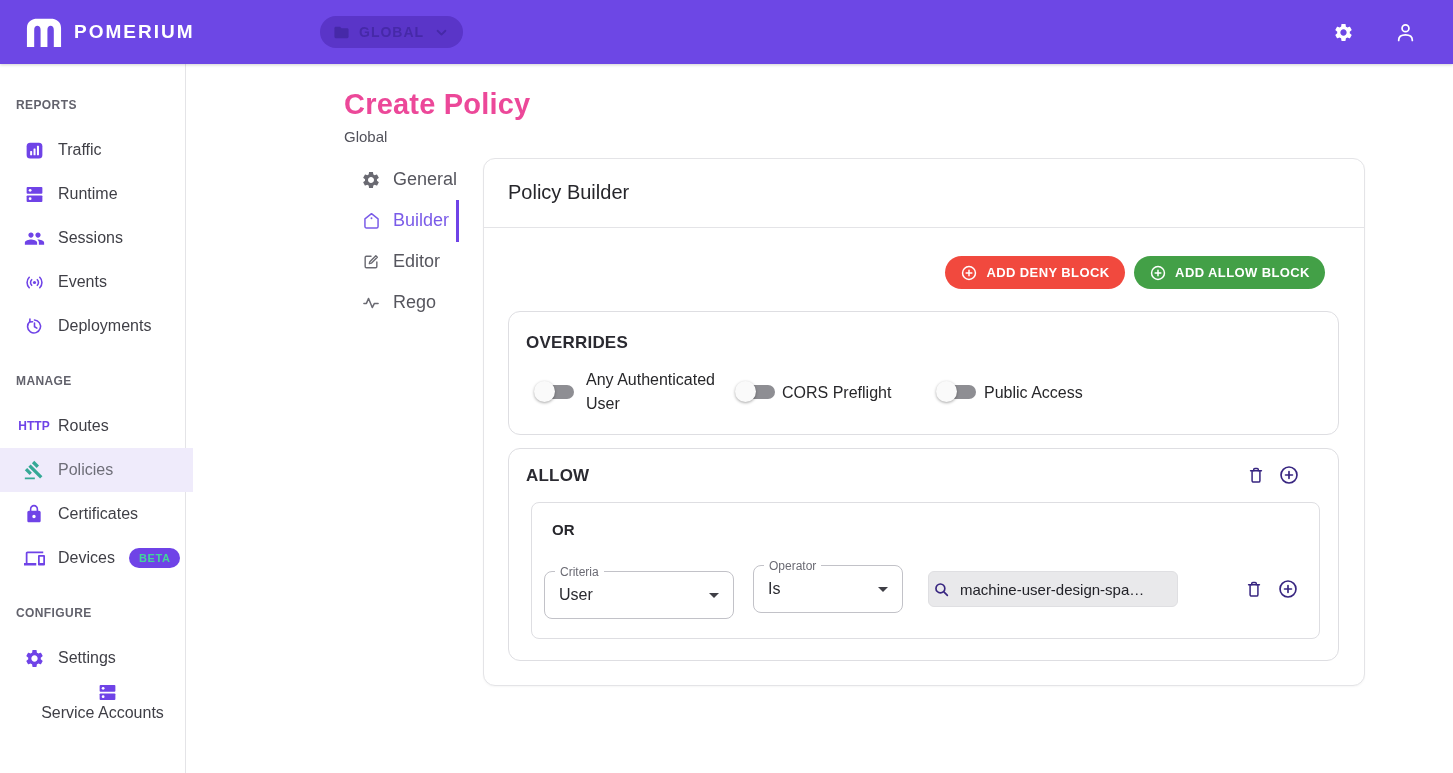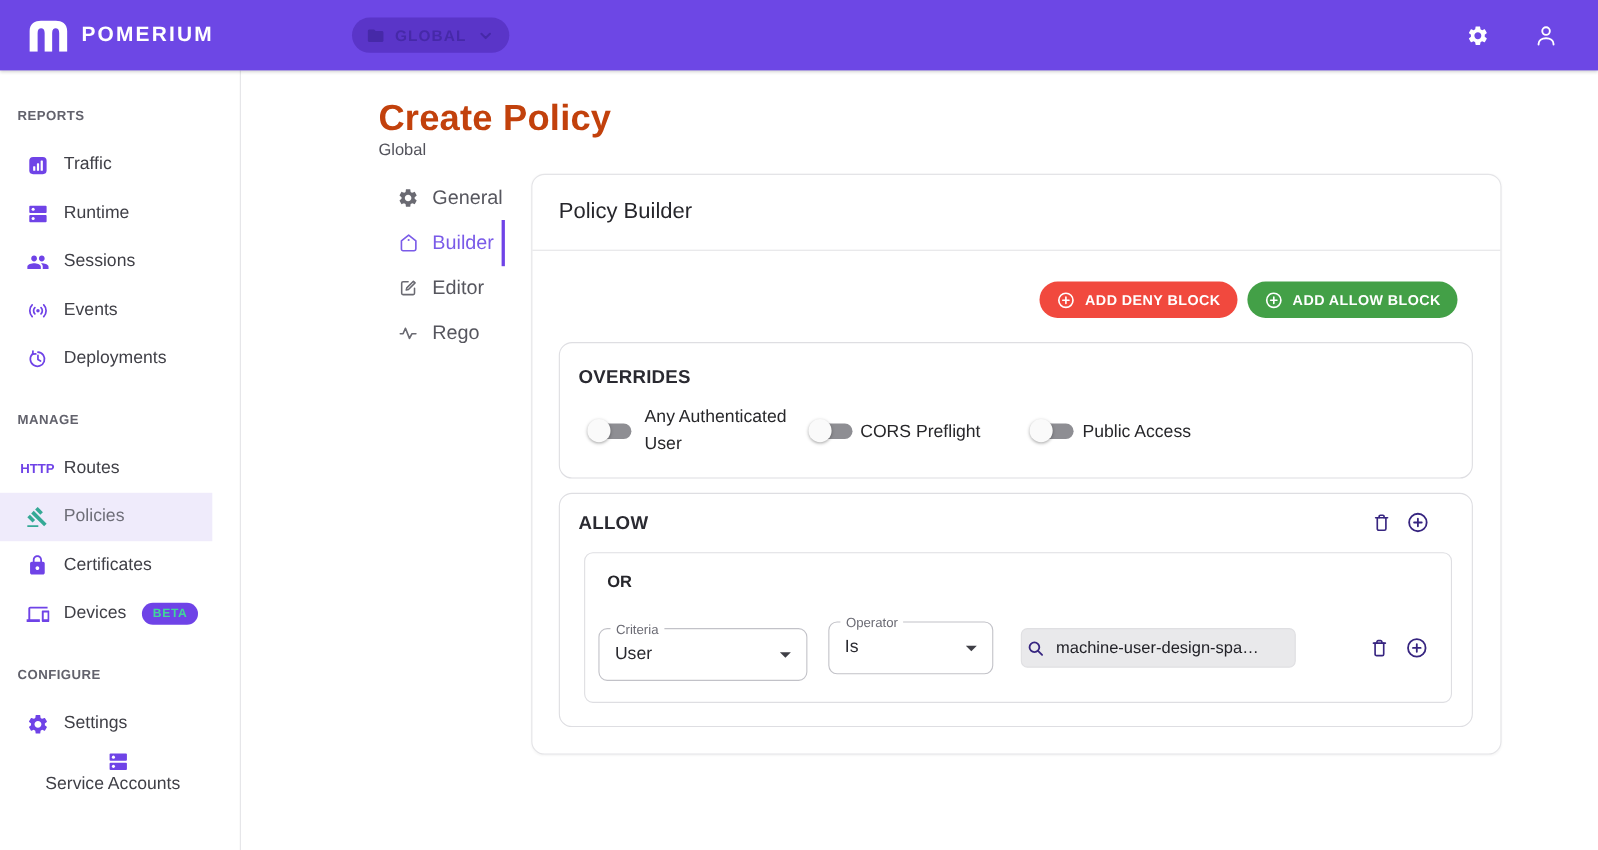--- a/index.html
+++ b/index.html
@@ -19,32 +19,32 @@
     position:absolute; left:320px; top:16px; height:32px; min-width:120px;
     background:#5A35C8; border:none; border-radius:16px;
     display:flex; align-items:center; gap:9px; padding:0 13px; cursor:pointer;
   }
   .ns-btn .ns-label { color:#4629A8; font-size:14px; font-weight:700; letter-spacing:1px; }
   .hdr-icon-btn { position:absolute; top:0; height:64px; width:44px; display:flex; align-items:center; justify-content:center; background:none; border:none; cursor:pointer; }
   .hdr-gear { left:1321px; }
   .hdr-user { left:1383px; }
 
   
-  .sidebar { position:absolute; top:64px; left:0; width:219px; height:709px; background:#fff; border-right:1px solid #E4E4E7; }
+  .sidebar { position:absolute; top:64px; left:0; width:186px; height:709px; background:#fff; border-right:1px solid #E4E4E7; }
   .side-section { position:absolute; left:16px; font-size:12px; font-weight:700; color:#62626C; letter-spacing:.4px; }
   .side-item { position:absolute; left:0; width:193px; height:44px; display:flex; align-items:center; cursor:pointer; }
   .side-item .ic { width:24px; height:24px; margin-left:22px; display:flex; align-items:center; justify-content:center; flex:none; }
   .side-item .lbl { margin-left:12px; font-size:16px; color:#3F3F46; white-space:nowrap; }
   .side-item.selected { background:#EFEBFB; }
   .side-item.selected .lbl { color:#6E6E78; }
   .http-ic { font-size:12px; font-weight:700; color:#6F43E7; letter-spacing:0; }
   .beta-badge { margin-left:14px; background:#6F43E7; color:#41D69A; font-size:11px; font-weight:700; letter-spacing:.6px; padding:4px 10px; border-radius:12px; }
 
   
-  .page-title { position:absolute; left:344px; top:88px; font-size:33px; font-weight:600; color:#c2410c; letter-spacing:.2px; }
+  .page-title { position:absolute; left:344px; top:88px; font-size:29px; font-weight:600; color:#ec4899; letter-spacing:.2px; }
   .page-subtitle { position:absolute; left:344px; top:128px; font-size:15px; color:#52525B; }
 
   
   .ptab { position:absolute; left:352px; width:104px; height:41px; display:flex; align-items:center; cursor:pointer; }
   .ptab .ic { width:22px; height:22px; margin-left:8px; display:flex; align-items:center; justify-content:center; flex:none; }
   .ptab .lbl { margin-left:11px; font-size:18px; color:#56565E; }
   .ptab.selected .lbl { color:#7A5BE8; }
   .tab-indicator { position:absolute; left:456px; top:200px; width:3px; height:42px; background:#6F43E7; }
 
   

